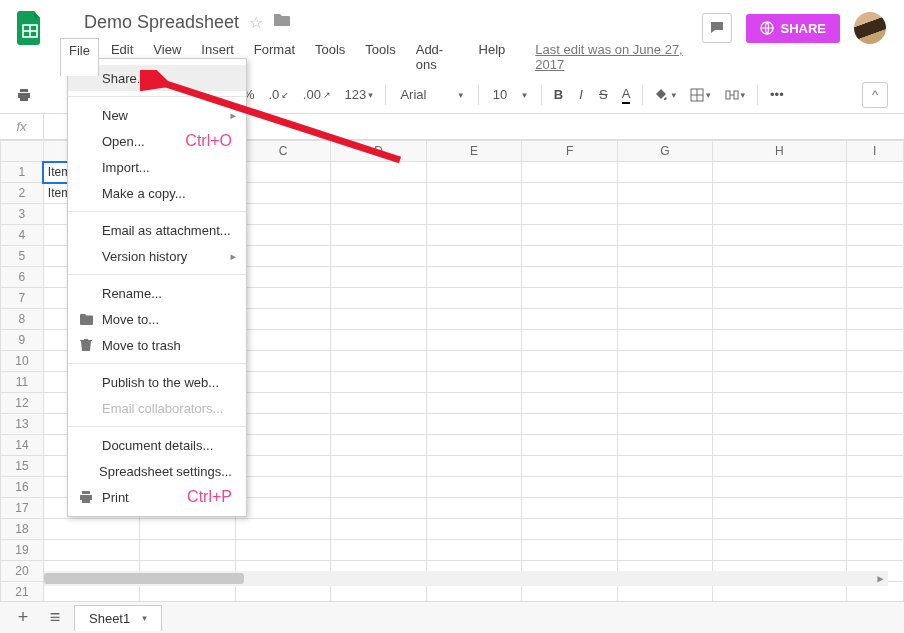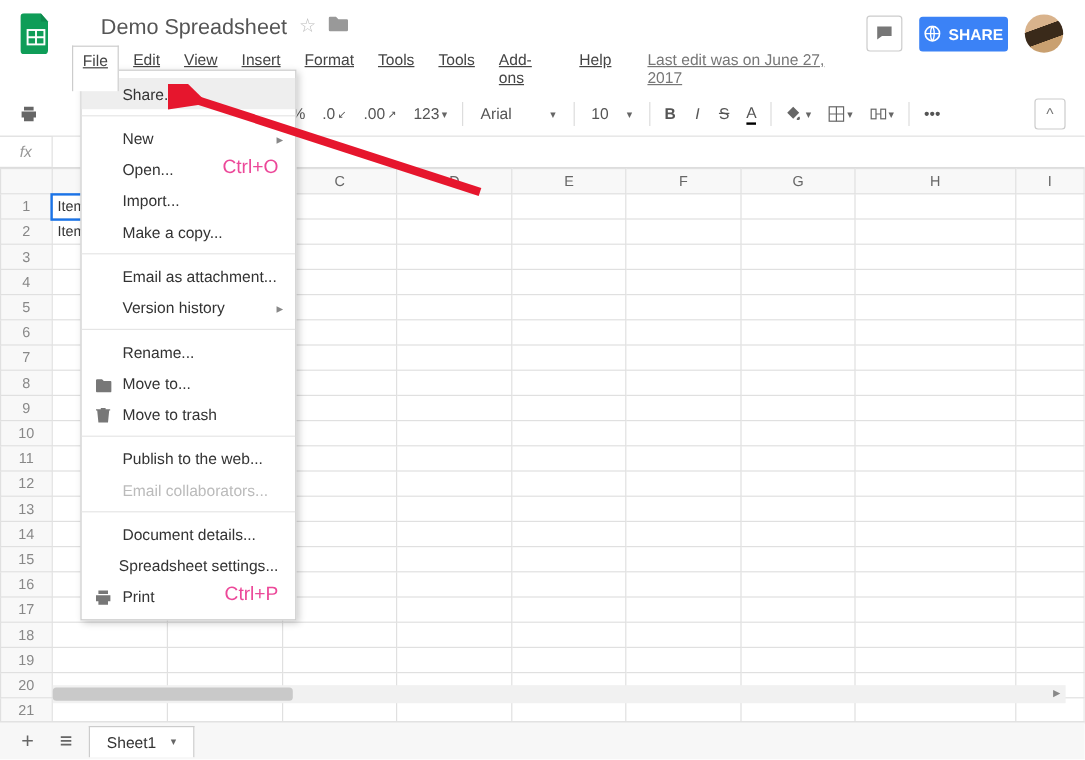--- a/index.html
+++ b/index.html
@@ -5,44 +5,44 @@
 * { margin:0; padding:0; box-sizing:border-box; font-family:Arial,sans-serif; }
 body { width:904px; height:633px; overflow:hidden; position:relative; background:#fff; color:#333; }
 .header { display:flex; align-items:flex-start; padding:8px 10px 0 10px; }
 .logo { width:40px; height:40px; display:flex; align-items:center; justify-content:center; }
 .logo svg { width:26px; height:34px; }
 .titlearea { flex:1; padding-left:10px; }
 .title-row { display:flex; align-items:center; gap:10px; height:28px;margin-left:24px; }
 .title { font-size:18px; color:#555; }
 .star,.folder-icon { color:#bbb; }
 .menubar { display:flex; gap:4px; font-size:13px; color:#444; padding-top:2px; }
-.menubar .mitem { padding:4px 8px; cursor:pointer;text-decoration:underline; }
+.menubar .mitem { padding:4px 8px; cursor:pointer; }
 .menubar .mitem.active { border:1px solid #ccc; border-bottom:none; background:#fff; position:relative; z-index:20; }
 .last-edit { color:#777; text-decoration:underline; font-size:13px; padding:4px 8px; margin-left:10px; }
 .right-head { display:flex; align-items:center; gap:14px; padding-right:8px; padding-top:4px; }
 .comments-btn { width:30px; height:30px; border:1px solid #ccc; border-radius:3px; display:flex; align-items:center; justify-content:center; color:#777; cursor:pointer; }
-.share-btn { background:#3b82f6; color:#fff; font-weight:bold; font-size:13px; padding:7px 4px; border-radius:3px; display:flex; align-items:center; gap:6px; cursor:pointer; }
+.share-btn { background:#d946ef; color:#fff; font-weight:bold; font-size:13px; padding:7px 14px; border-radius:3px; display:flex; align-items:center; gap:6px; cursor:pointer; }
 .avatar { width:32px; height:32px; border-radius:50%; background:linear-gradient(160deg,#d9b38c 35%,#3a2a1a 36%,#3a2a1a 65%,#c9a070 66%); }
 .toolbar { display:flex; align-items:center; gap:2px; padding:6px 10px; border-bottom:1px solid #ddd; height:38px; font-size:13px; color:#555; }
 .tb { padding:4px 6px; display:flex; align-items:center; gap:2px; cursor:pointer; min-width:20px; justify-content:center; }
 .tb.sep { border-left:1px solid #ddd; margin:0 4px; padding:0; height:20px; min-width:1px; }
 .tb-wide { min-width:80px; border:1px solid transparent; }
 .tb-font { min-width:50px; justify-content:space-between; padding:4px 8px; }
 .formula-bar { display:flex; align-items:center; border-bottom:1px solid #ddd; height:26px; }
 .fx { width:44px; text-align:center; color:#999; font-style:italic; font-size:13px; border-right:1px solid #ddd; height:100%; display:flex; align-items:center; justify-content:center; }
 .fx-input { flex:1; height:100%; padding:0 8px; border:none; outline:none; font-size:13px; }
 .grid { position:relative; overflow:hidden; height:478px; }
 table { border-collapse:collapse; table-layout:fixed; }
 th,td { border:1px solid #e0e0e0; font-size:12px; font-weight:normal; text-align:left; padding:3px 4px; height:20px; background:#fff; }
 th { background:#f8f8f8; color:#666; text-align:center; }
 .rowhead { width:44px; text-align:center; background:#f8f8f8; color:#888; }
 .colA{width:100px}.colB{width:100px}.colC{width:100px}.colD{width:100px}.colE{width:100px}.colF{width:100px}.colG{width:100px}.colH{width:140px}.colI{width:60px}
 .selcell { outline:2px solid #1a73e8; outline-offset:-1px; }
 .dropdown { position:absolute; left:67px; top:58px; width:180px; background:#fff; border:1px solid #ccc; box-shadow:2px 2px 6px rgba(0,0,0,.2); z-index:10; font-size:13px; padding:6px 0; }
-.dd-item { display:flex; align-items:flex-end; padding:5px 14px 5px 10px; gap:8px; cursor:pointer; color:#333; position:relative; height:26px; }
+.dd-item { display:flex; align-items:center; padding:5px 14px 5px 10px; gap:8px; cursor:pointer; color:#333; position:relative; height:26px; }
 .dd-item.hover { background:#eee; }
 .dd-item.disabled { color:#bbb; cursor:default; }
 .dd-icon { width:16px; display:flex; justify-content:center; color:#777; }
 .dd-label { flex:1; white-space:nowrap; }
 .dd-short { color:#ec4899; font-size:16px; }
 .dd-sub::after { content:"▸"; color:#888; font-size:11px; position:absolute; right:10px; }
 .dd-sep { height:1px; background:#e5e5e5; margin:5px 0; }
 .arrow { position:absolute; left:140px; top:70px; z-index:30; pointer-events:none; }
 .sheetbar { position:absolute; bottom:0; left:0; right:0; height:32px; border-top:1px solid #ddd; background:#f7f7f7; display:flex; align-items:center; gap:6px; padding:0 10px; font-size:13px; }
 .sheet-tab { background:#fff; border:1px solid #ccc; border-bottom:none; padding:5px 14px; display:flex; align-items:center; gap:12px; cursor:pointer; }

